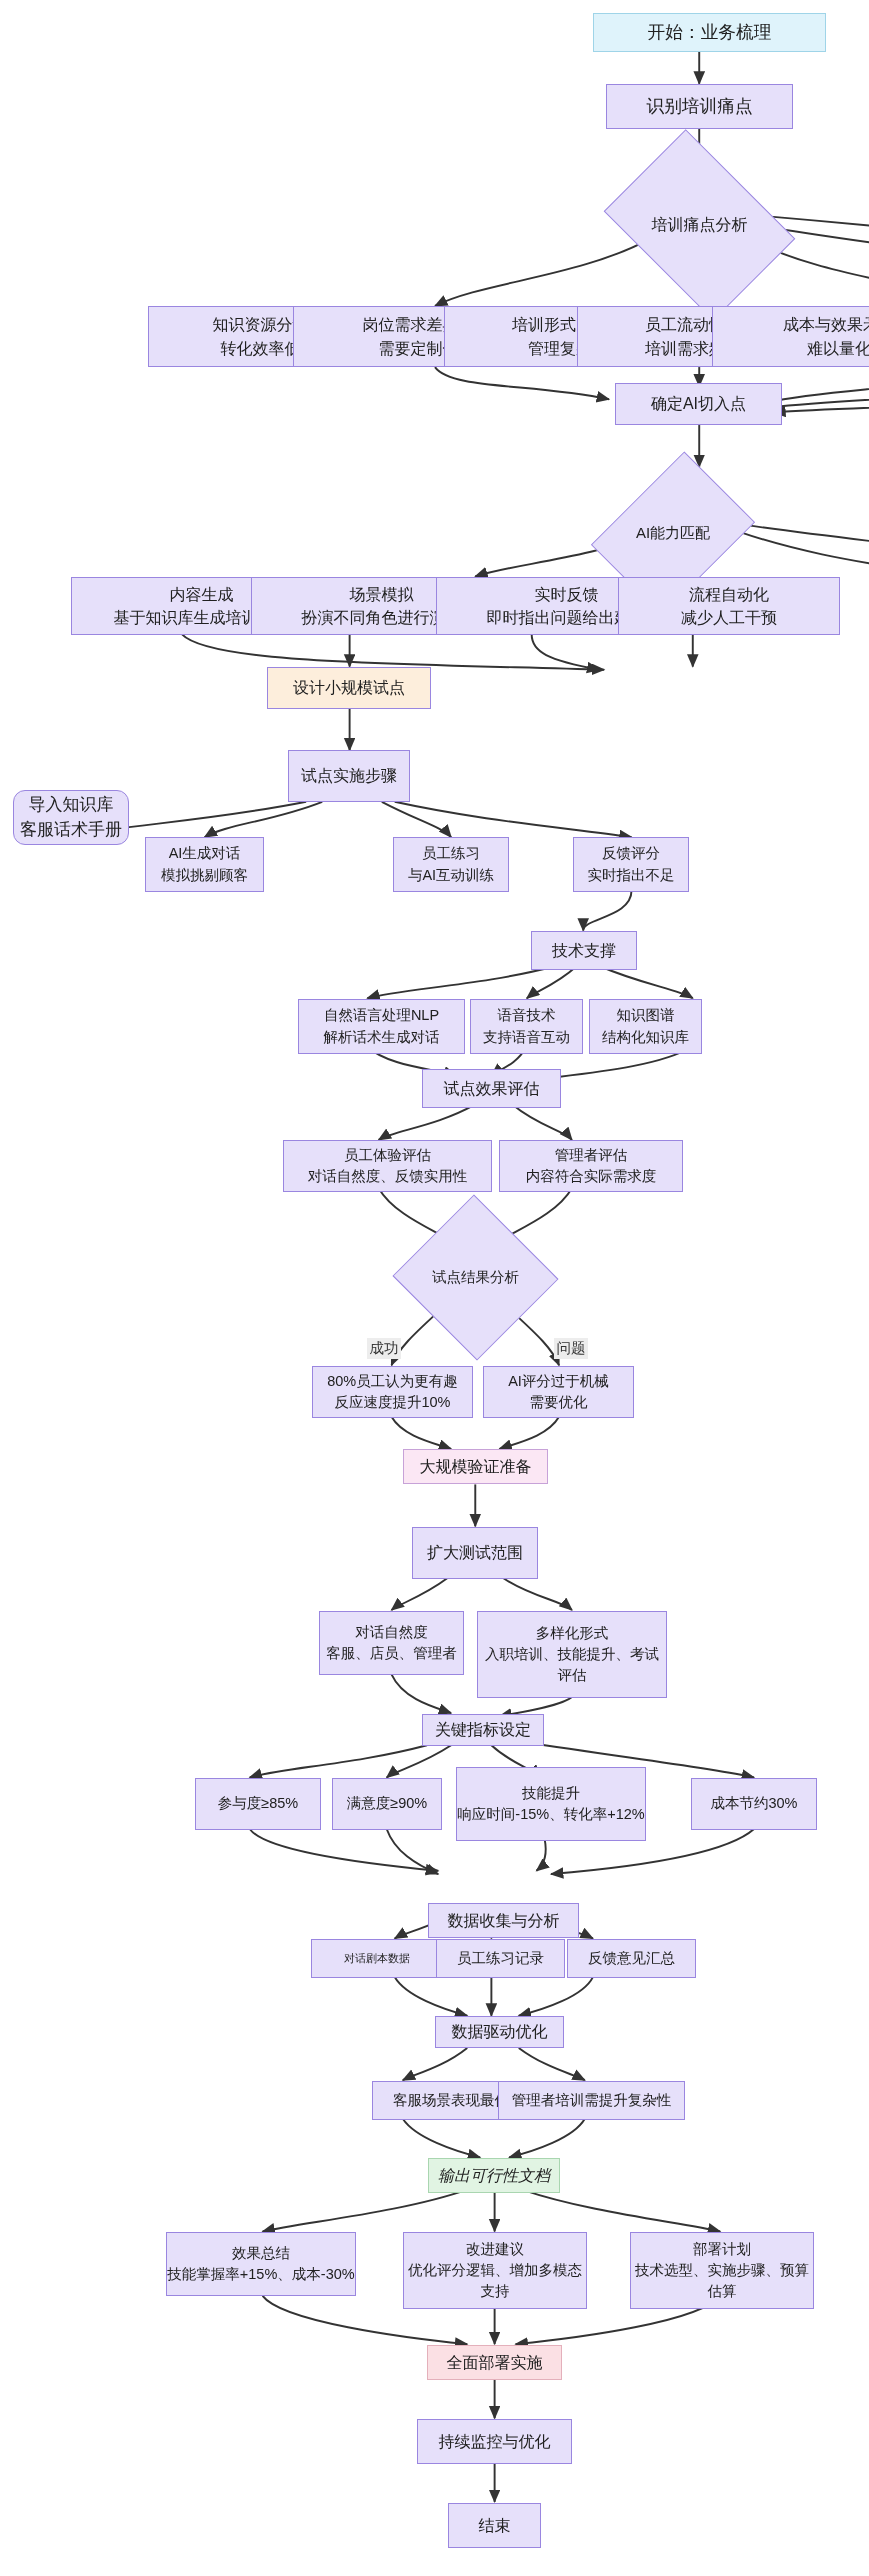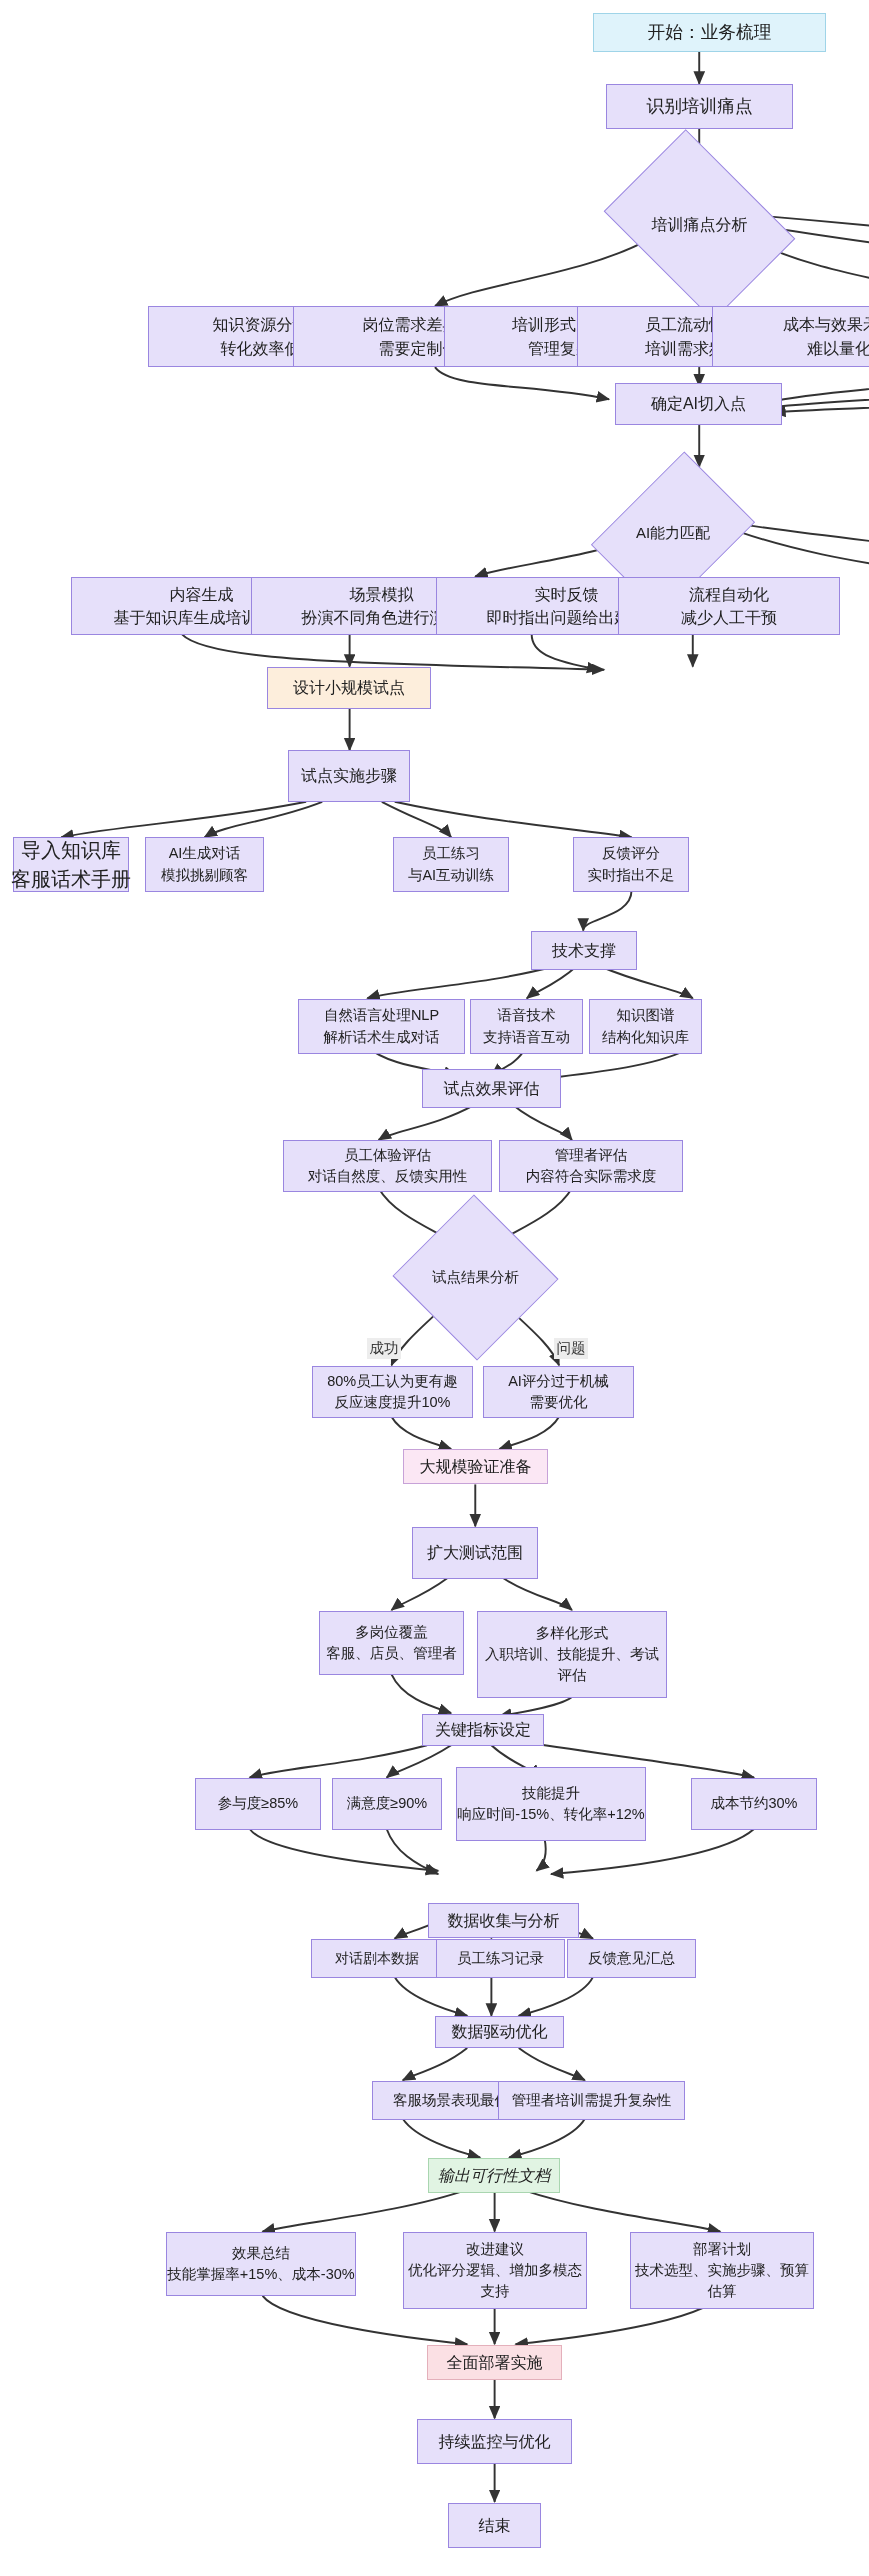--- a/index.html
+++ b/index.html
@@ -195,21 +195,21 @@
   </div>
 
   <div class="node n-pilot" style="left: 267px; top: 667px; width: 164px; height: 42px; font-size: 16px;">
     <span class="ln">设计小规模试点</span>
   </div>
 
   <div class="node" style="left: 288px; top: 750px; width: 122px; height: 52px; font-size: 16px;">
     <span class="ln">试点实施步骤</span>
   </div>
 
-  <div class="node" style="left: 13px; top: 837px; width: 116px; height: 55px; font-size: 20px;">
+  <div class="node" style="left: 13px; top: 790px; width: 116px; height: 55px; font-size: 17px; border-radius: 12px;">
     <span class="ln">导入知识库</span>
     <span class="ln">客服话术手册</span>
   </div>
   <div class="node" style="left: 145px; top: 837px; width: 119px; height: 55px; font-size: 14.5px;">
     <span class="ln">AI生成对话</span>
     <span class="ln">模拟挑剔顾客</span>
   </div>
   <div class="node" style="left: 393px; top: 837px; width: 116px; height: 55px; font-size: 14.5px;">
     <span class="ln">员工练习</span>
     <span class="ln">与AI互动训练</span>
@@ -268,21 +268,21 @@
 
   <div class="node n-prep" style="left: 403px; top: 1449px; width: 145px; height: 35px; font-size: 16px;">
     <span class="ln">大规模验证准备</span>
   </div>
 
   <div class="node" style="left: 412px; top: 1527px; width: 126px; height: 52px; font-size: 16px;">
     <span class="ln">扩大测试范围</span>
   </div>
 
   <div class="node" style="left: 319px; top: 1611px; width: 145px; height: 64px; font-size: 14.5px;">
-    <span class="ln">多岗位覆盖</span>
+    <span class="ln">对话自然度</span>
     <span class="ln">客服、店员、管理者</span>
   </div>
   <div class="node" style="left: 477px; top: 1611px; width: 190px; height: 87px; font-size: 14.5px;">
     <span class="ln">多样化形式</span>
     <span class="ln">入职培训、技能提升、考试</span>
     <span class="ln">评估</span>
   </div>
 
   <div class="node" style="left: 422px; top: 1714px; width: 122px; height: 32px; font-size: 16px;">
     <span class="ln">关键指标设定</span>
@@ -299,21 +299,21 @@
     <span class="ln">响应时间-15%、转化率+12%</span>
   </div>
   <div class="node" style="left: 691px; top: 1778px; width: 126px; height: 52px; font-size: 14.5px;">
     <span class="ln">成本节约30%</span>
   </div>
 
   <div class="node" style="left: 428px; top: 1871px; width: 151px; height: 35px; font-size: 16px; margin-top: 32px;">
     <span class="ln">数据收集与分析</span>
   </div>
 
-  <div class="node" style="left: 311px; top: 1939px; width: 132px; height: 39px; font-size: 14px;">
+  <div class="node" style="left: 311px; top: 1939px; width: 132px; height: 39px; font-size: 11px;">
     <span class="ln">对话剧本数据</span>
   </div>
   <div class="node" style="left: 436px; top: 1939px; width: 129px; height: 39px; font-size: 14.5px;">
     <span class="ln">员工练习记录</span>
   </div>
   <div class="node" style="left: 567px; top: 1939px; width: 129px; height: 39px; font-size: 14.5px;">
     <span class="ln">反馈意见汇总</span>
   </div>
 
   <div class="node" style="left: 435px; top: 2016px; width: 129px; height: 32px; font-size: 16px;">

